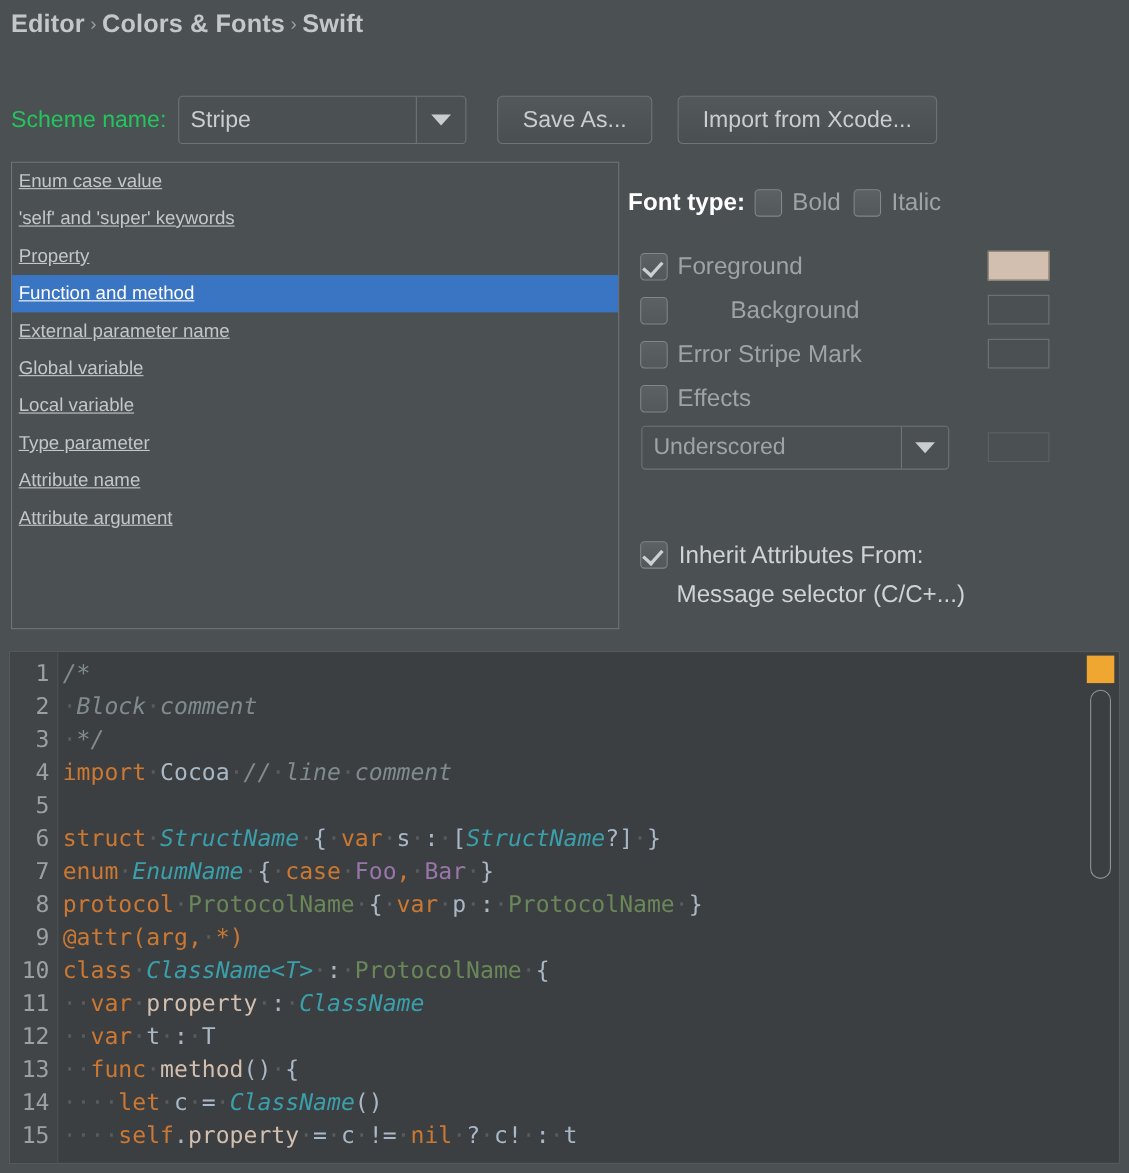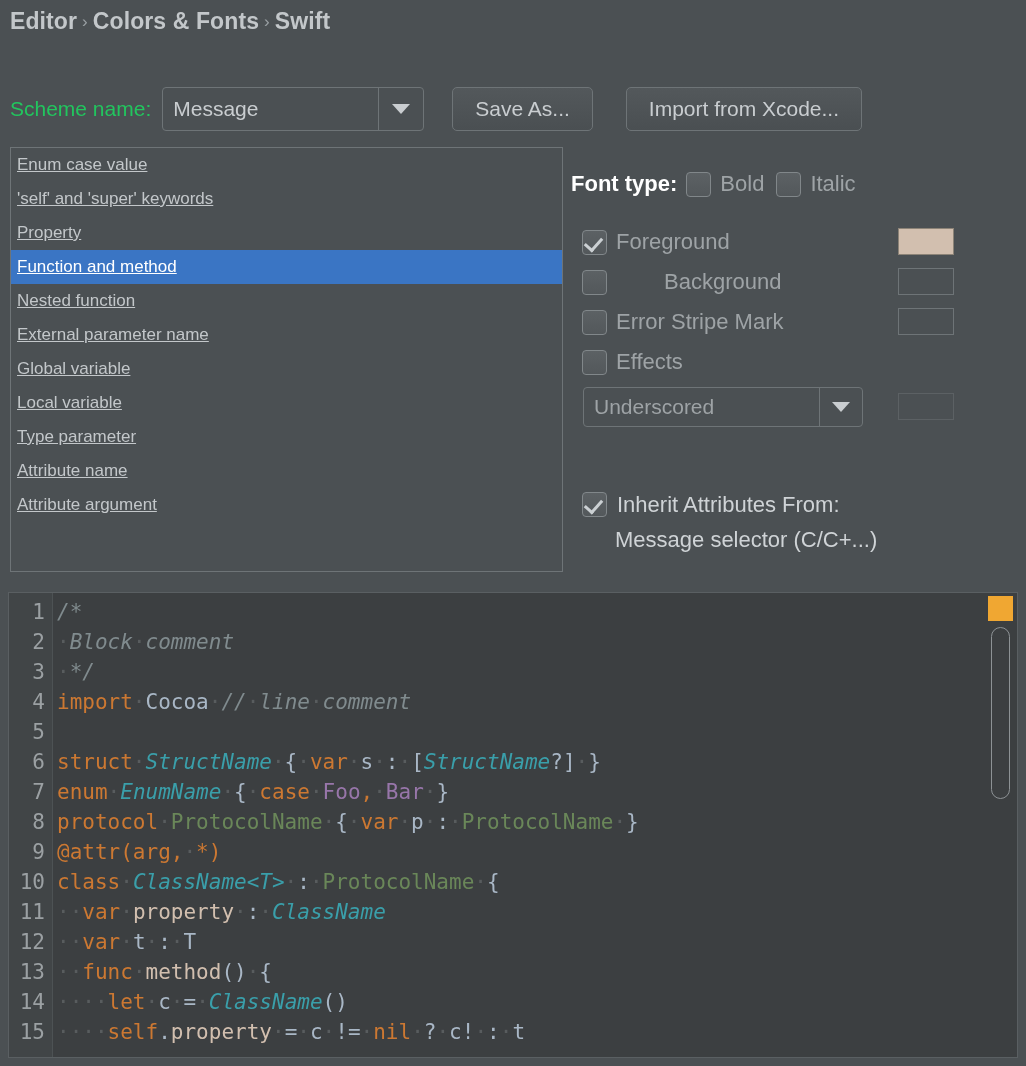--- a/index.html
+++ b/index.html
@@ -91,21 +91,21 @@
     font-size: 21px;
     height: 44px;
     display: flex;
     align-items: center;
     justify-content: center;
     padding: 0 22px;
     box-sizing: border-box;
     white-space: nowrap;
   }
   #save-as-button { margin-left: 28px; }
-  #import-xcode-button { margin-left: 33px; }
+  #import-xcode-button { margin-left: 23px; }
 
   
   #attr-list-panel {
     position: absolute;
     left: 10px;
     top: 147px;
     width: 553px;
     height: 425px;
     border: 1px solid #6e7477;
     background: #4b5053;
@@ -336,38 +336,37 @@
 </style>
 </head>
 <body>
 
 <div id="breadcrumb"><span>Editor</span><span class="sep">›</span><span>Colors &amp; Fonts</span><span class="sep">›</span><span>Swift</span></div>
 
 <div id="scheme-row">
   <span id="scheme-label">Scheme name:</span>
 
   <div id="scheme-combo" class="combo">
-    <span class="combo-value">Message</span>
+    <span class="combo-value">Stripe</span>
     <span class="combo-arrow">
         <span class="tri"></span>
       </span>
   </div>
 
   <div id="save-as-button" class="pushbtn">Save As...</div>
   <div id="import-xcode-button" class="pushbtn">Import from Xcode...</div>
 </div>
 
 <div id="attr-list-panel">
   <div id="attr-list">
       <div class="attr-item clipped">Enum name</div>
       <div class="attr-item">Enum case value</div>
       <div class="attr-item">'self' and 'super' keywords</div>
       <div class="attr-item">Property</div>
       <div class="attr-item selected">Function and method</div>
-      <div class="attr-item">Nested function</div>
       <div class="attr-item">External parameter name</div>
       <div class="attr-item">Global variable</div>
       <div class="attr-item">Local variable</div>
       <div class="attr-item">Type parameter</div>
       <div class="attr-item">Attribute name</div>
       <div class="attr-item">Attribute argument</div>
     </div>
 </div>
 
 <div id="attr-panel">

